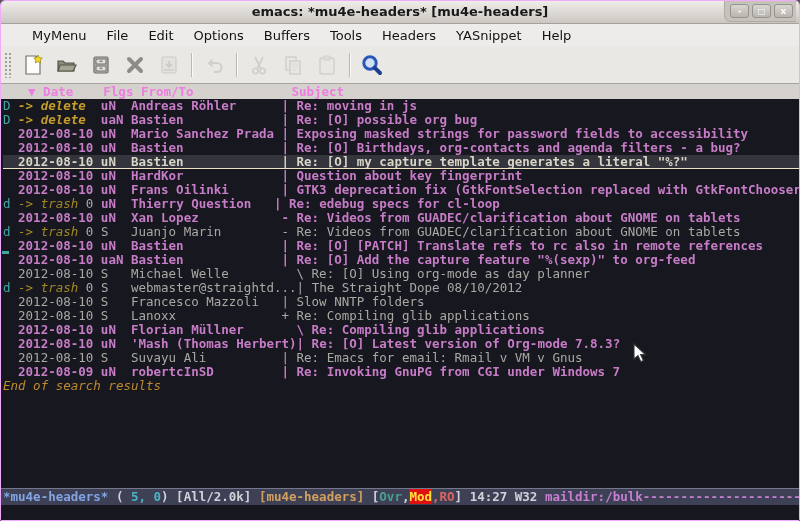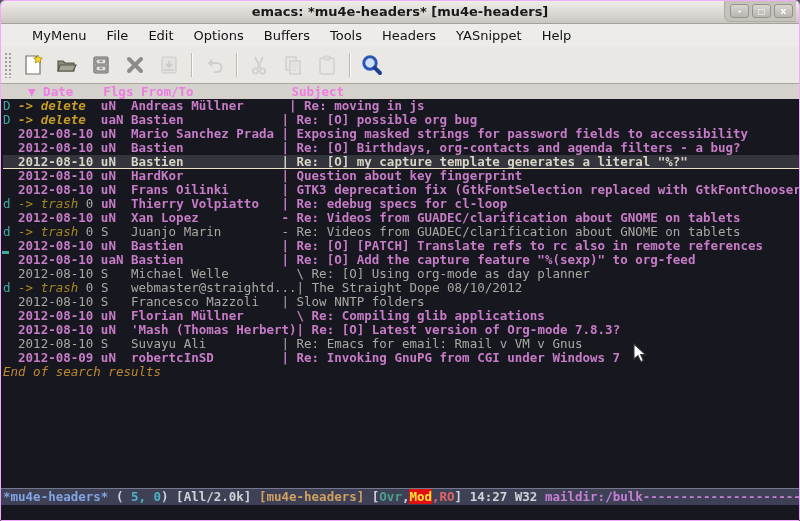--- a/index.html
+++ b/index.html
@@ -194,35 +194,36 @@
       <svg width="26" height="26">
         <circle cx="11" cy="11" r="6.2" fill="#cfe0f2" stroke="#2b56b8" stroke-width="3"></circle>
         <path d="M15.8 15.8 L21 21" stroke="#1e3f8e" stroke-width="4" stroke-linecap="round"></path>
       </svg>
     </div>
   </div>
 
   <div class="buffer">
     <div class="header-line"><span>  ▼ Date    Flgs From/To             Subject</span></div>
     <div class="rows" id="rows">
-        <div class="row unread"><span class="mark">D </span><span class="marker-delete">-&gt; delete</span><span>  </span><span class="flags">uN  </span><span class="from">Andreas Müllner      </span><span class="sep">| </span><span class="subject">Re: moving in js</span></div>
+        <div class="row unread"><span class="mark">D </span><span class="marker-delete">-&gt; delete</span><span>  </span><span class="flags">uN  </span><span class="from">Andreas Röhler      </span><span class="sep">| </span><span class="subject">Re: moving in js</span></div>
         <div class="row unread"><span class="mark">D </span><span class="marker-delete">-&gt; delete</span><span>  </span><span class="flags">uaN </span><span class="from">Bastien             </span><span class="sep">| </span><span class="subject">Re: [O] possible org bug</span></div>
         <div class="row unread"><span class="mark">  </span><span class="date">2012-08-10 </span><span class="flags">uN  </span><span class="from">Mario Sanchez Prada </span><span class="sep">| </span><span class="subject">Exposing masked strings for password fields to accessibility</span></div>
         <div class="row unread"><span class="mark">  </span><span class="date">2012-08-10 </span><span class="flags">uN  </span><span class="from">Bastien             </span><span class="sep">| </span><span class="subject">Re: [O] Birthdays, org-contacts and agenda filters - a bug?</span></div>
         <div class="row selected"><span class="mark">  </span><span class="date">2012-08-10 </span><span class="flags">uN  </span><span class="from">Bastien             </span><span class="sep">| </span><span class="subject">Re: [O] my capture template generates a literal "%?"</span></div>
         <div class="row unread"><span class="mark">  </span><span class="date">2012-08-10 </span><span class="flags">uN  </span><span class="from">HardKor             </span><span class="sep">| </span><span class="subject">Question about key fingerprint</span></div>
         <div class="row unread"><span class="mark">  </span><span class="date">2012-08-10 </span><span class="flags">uN  </span><span class="from">Frans Oilinki       </span><span class="sep">| </span><span class="subject">GTK3 deprecation fix (GtkFontSelection replaced with GtkFontChooser)</span></div>
-        <div class="row unread"><span class="mark">d </span><span class="marker-trash">-&gt; trash</span><span class="extra"> 0</span><span> </span><span class="flags">uN  </span><span class="from">Thierry Volpiatto   </span><span class="sep">| </span><span class="subject">Re: edebug specs for cl-loop</span></div>
+        <div class="row unread"><span class="mark">d </span><span class="marker-trash">-&gt; trash</span><span class="extra"> 0</span><span> </span><span class="flags">uN  </span><span class="from">Thierry Question   </span><span class="sep">| </span><span class="subject">Re: edebug specs for cl-loop</span></div>
         <div class="row unread"><span class="mark">  </span><span class="date">2012-08-10 </span><span class="flags">uN  </span><span class="from">Xan Lopez           </span><span class="sep">- </span><span class="subject">Re: Videos from GUADEC/clarification about GNOME on tablets</span></div>
         <div class="row read"><span class="mark">d </span><span class="marker-trash">-&gt; trash</span><span class="extra"> 0</span><span> </span><span class="flags">S   </span><span class="from">Juanjo Marin        </span><span class="sep">- </span><span class="subject">Re: Videos from GUADEC/clarification about GNOME on tablets</span></div>
         <div class="row unread"><span class="mark">  </span><span class="date">2012-08-10 </span><span class="flags">uN  </span><span class="from">Bastien             </span><span class="sep">| </span><span class="subject">Re: [O] [PATCH] Translate refs to rc also in remote references</span></div>
         <div class="row unread"><span class="mark">  </span><span class="date">2012-08-10 </span><span class="flags">uaN </span><span class="from">Bastien             </span><span class="sep">| </span><span class="subject">Re: [O] Add the capture feature "%(sexp)" to org-feed</span></div>
         <div class="row read"><span class="mark">  </span><span class="date">2012-08-10 </span><span class="flags">S   </span><span class="from">Michael Welle       </span><span class="sep">  \ </span><span class="subject">Re: [O] Using org-mode as day planner</span></div>
         <div class="row read"><span class="mark">d </span><span class="marker-trash">-&gt; trash</span><span class="extra"> 0</span><span> </span><span class="flags">S   </span><span class="from">webmaster@straightd...</span><span class="sep">| </span><span class="subject">The Straight Dope 08/10/2012</span></div>
         <div class="row read"><span class="mark">  </span><span class="date">2012-08-10 </span><span class="flags">S   </span><span class="from">Francesco Mazzoli   </span><span class="sep">| </span><span class="subject">Slow NNTP folders</span></div>
+        <div class="row read"><span class="mark">  </span><span class="date">2012-08-10 </span><span class="flags">S   </span><span class="from">Lanoxx              </span><span class="sep">+ </span><span class="subject">Re: Compiling glib applications</span></div>
         <div class="row unread"><span class="mark">  </span><span class="date">2012-08-10 </span><span class="flags">uN  </span><span class="from">Florian Müllner     </span><span class="sep">  \ </span><span class="subject">Re: Compiling glib applications</span></div>
         <div class="row unread"><span class="mark">  </span><span class="date">2012-08-10 </span><span class="flags">uN  </span><span class="from">'Mash (Thomas Herbert)</span><span class="sep">| </span><span class="subject">Re: [O] Latest version of Org-mode 7.8.3?</span></div>
         <div class="row read"><span class="mark">  </span><span class="date">2012-08-10 </span><span class="flags">S   </span><span class="from">Suvayu Ali          </span><span class="sep">| </span><span class="subject">Re: Emacs for email: Rmail v VM v Gnus</span></div>
         <div class="row unread"><span class="mark">  </span><span class="date">2012-08-09 </span><span class="flags">uN  </span><span class="from">robertcInSD         </span><span class="sep">| </span><span class="subject">Re: Invoking GnuPG from CGI under Windows 7</span></div>
       </div>
     <div class="end-line">End of search results</div>
     <div class="cursor-bar"></div>
     <div class="modeline" id="modeline"><span class="ml-buffer">*mu4e-headers*</span><span class="ml-plain"> ( </span><span class="ml-coord">5, 0</span><span class="ml-plain">) </span><span class="ml-plain">[All/2.0k] </span><span class="ml-mode">[mu4e-headers] </span><span class="ml-plain">[</span><span class="ml-ovr">Ovr</span><span class="ml-plain">,</span><span class="ml-mod">Mod</span><span class="ml-ro">,RO</span><span class="ml-plain">] </span><span class="ml-plain">14:27 W32 </span><span class="ml-dir">maildir:/bulk</span><span class="ml-dashes">----------------------------------------</span></div>
     <div class="echo"></div>
   </div>

